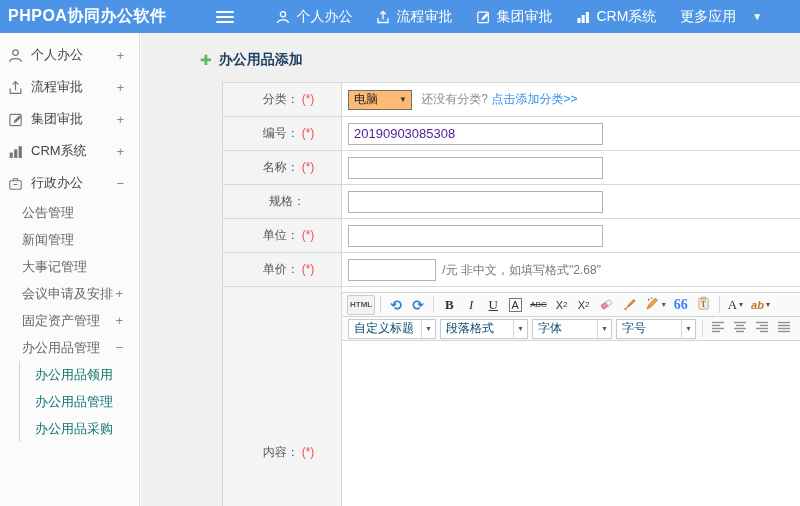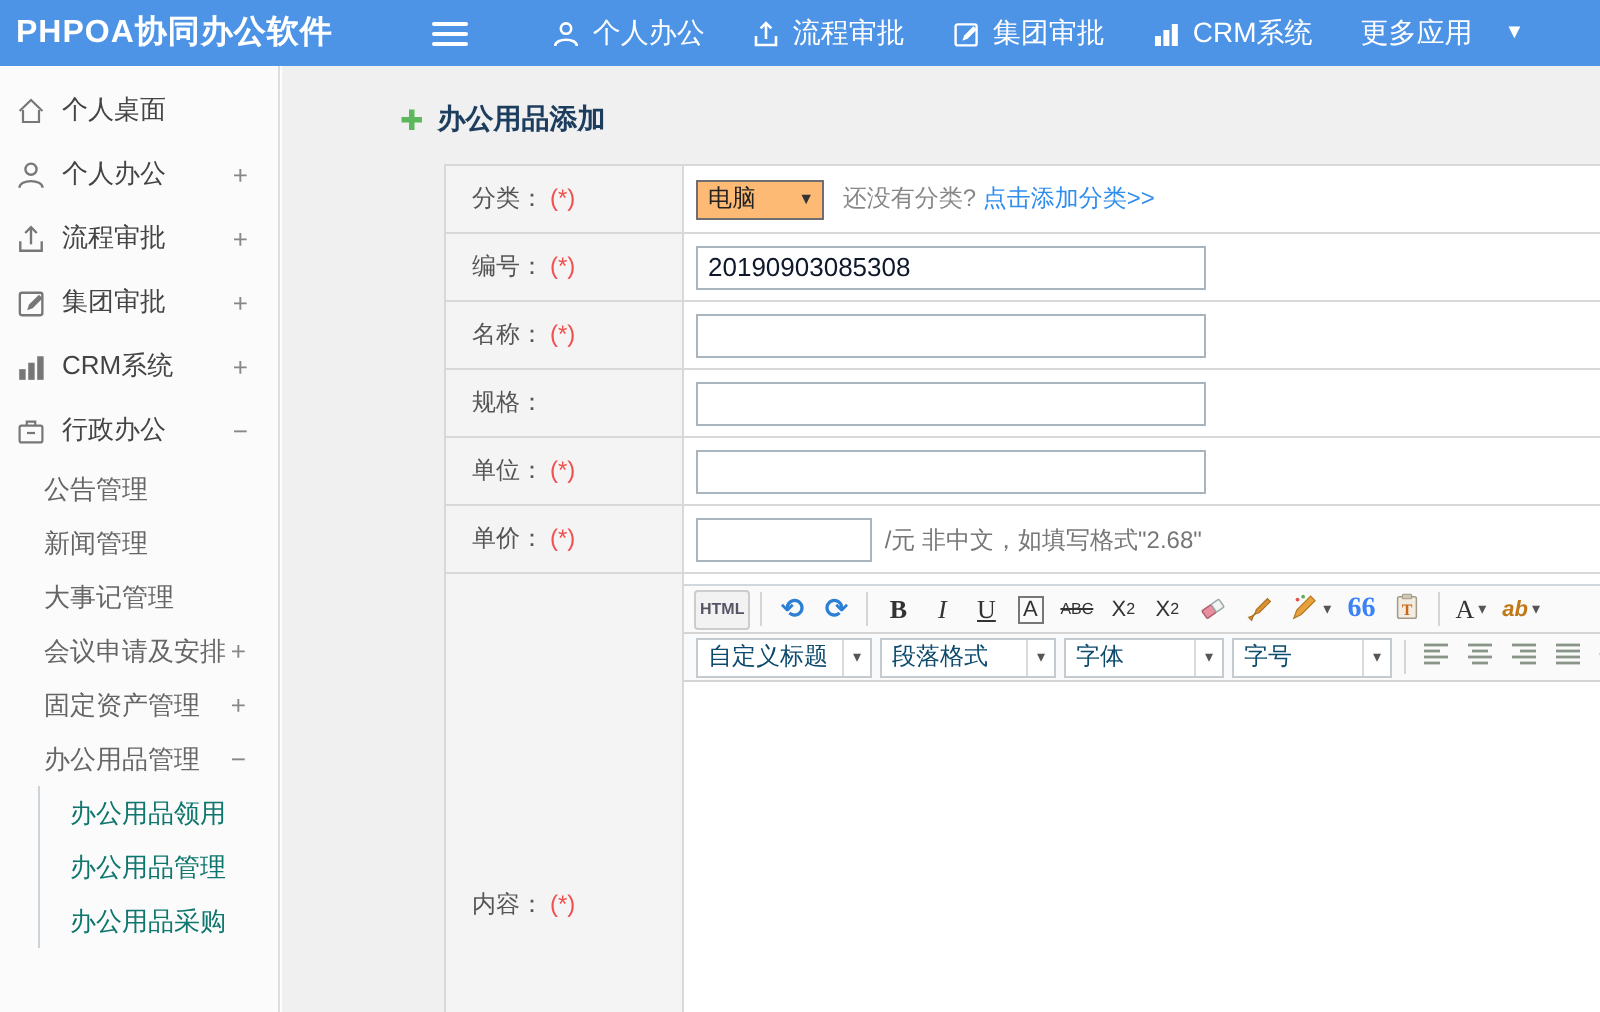--- a/index.html
+++ b/index.html
@@ -30,25 +30,25 @@
   .leaf-item { height:27px; display:flex; align-items:center; padding-left:15px;
     font-size:13px; color:#0f766e; cursor:pointer; }
   
   .main { position:absolute; left:141px; top:33px; right:0; bottom:0; background:#f0f0f0; }
   .page-title { margin:18px 0 0 59px; display:flex; align-items:center; gap:7px;
     font-size:14px; font-weight:bold; color:#1d3d5f; }
   .plus-ico { color:#5cb85c; font-size:14px; font-weight:bold; }
   .form-table { border-collapse:collapse; margin:13px 0 0 81px; width:600px; background:#fff; }
   .form-table td { border:1px solid #d8d8d8; }
   td.lbl { background:#f4f4f4; width:190px; padding-left:13px; font-size:12px; color:#555;
-    height:34px; white-space:nowrap; }
+    height:34px; white-space:nowrap;text-align:center; }
   td.lbl .req { color:#f05050; margin-left:3px; }
   td.val { background:#fff; padding:5px 6px; font-size:12px; color:#888; }
   .txt { width:255px; height:22px; border:1px solid #a9b4bc; padding:1px 5px;
-    font-size:13px; color:#0f172a; background:#fff; font-family:inherit; }
+    font-size:13px; color:#4c1d95; background:#fff; font-family:inherit; }
   .txt.short { width:88px; }
   .sel { display:inline-flex; align-items:center; justify-content:space-between;
     width:64px; height:20px; border:1px solid #6f6f6f; background:#fdba74;
     padding:0 4px 0 5px; font-size:12px; color:#222; cursor:pointer; vertical-align:middle; }
   .sel .caret { font-size:8px; color:#333; }
   .note { color:#888; margin-left:6px; }
   .lnk { color:#2f8ded; cursor:pointer; text-decoration:none; }
   .hint { color:#777; margin-left:3px; }
   td.contlbl { vertical-align:middle; }
   td.contval { padding:5px 0 0 0; vertical-align:top; height:330px; }
@@ -134,28 +134,20 @@
     </div>
     <div class="nav-item">
       <span>更多应用</span>
       <span class="caret-big">▼</span>
     </div>
   </nav>
 </div>
 
 <div class="sidebar">
 
-  <div class="side-item">
-    <span class="sicon">
-      <svg width="15" height="15" viewBox="0 0 15 15" fill="none" stroke="#777" stroke-width="1.1">
-        <path d="M1.8 7.5 7.5 2l5.7 5.5"></path>
-          <path d="M3.5 7v6h8V7"></path>
-      </svg></span>
-    <span>个人桌面</span>
-  </div>
 
   <div class="side-item">
     <span class="sicon">
       <svg width="15" height="15" viewBox="0 0 14 14" fill="none" stroke="#777" stroke-width="1.1">
         <circle cx="7" cy="4.3" r="2.6"></circle>
           <path d="M1.6 13c0-4.2 10.8-4.2 10.8 0"></path>
       </svg></span>
     <span>个人办公</span>
     <span class="tog">+</span>
   </div>

